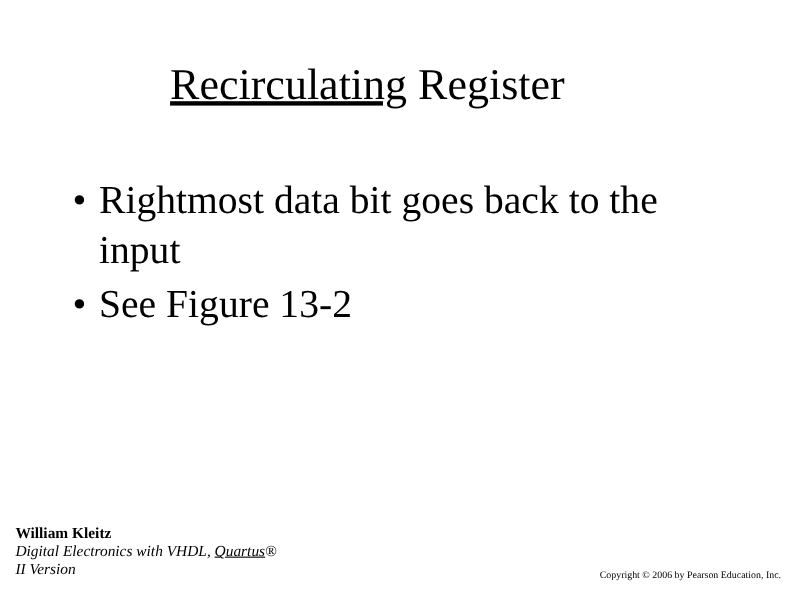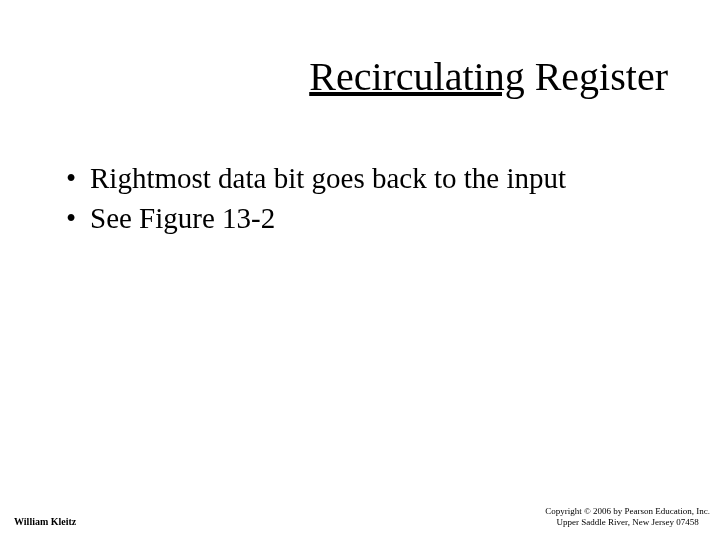--- a/index.html
+++ b/index.html
@@ -17,33 +17,33 @@
     width: 720px;
     height: 540px;
     position: relative;
     box-sizing: border-box;
   }
   .title {
     position: absolute;
     top: 55px;
     left: 0;
     width: 668px;
-    text-align: right;
+    text-align: center;
     font-size: 40px;
     line-height: 1.1;
   }
   .title .underlined {
     text-decoration: underline;
   }
   .body-area {
     position: absolute;
     top: 160px;
     left: 66px;
     right: 60px;
-    font-size: 29px;
+    font-size: 36px;
     line-height: 1.25;
   }
   .body-area ul {
     margin: 0;
     padding: 0;
     list-style: none;
   }
   .body-area li {
     position: relative;
     padding-left: 24px;
@@ -52,21 +52,21 @@
   .body-area li::before {
     content: "•";
     position: absolute;
     left: 0;
     top: 0;
   }
   .footer-left {
     position: absolute;
     left: 14px;
     bottom: 12px;
-    font-size: 10px;
+    font-size: 14px;
     line-height: 1.2;
     max-width: 240px;
   }
   .footer-left .author {
     font-weight: bold;
   }
   .footer-left .book {
     font-style: italic;
   }
   .footer-left .book .underlined {
@@ -93,20 +93,22 @@
 
   <div class="body-area">
     <ul>
       <li><span data-bind="bullets.0">Rightmost data bit goes back to the input</span></li>
       <li><span data-bind="bullets.1">See Figure 13-2</span></li>
     </ul>
   </div>
 
   <div class="footer-left">
     <div class="author" data-bind="footer_left.author">William Kleitz</div>
+    <div class="book">
+      <span data-bind="footer_left.book_prefix">Digital Electronics with VHDL, </span><span class="underlined" data-bind="footer_left.book_underlined">Quartus</span><span data-bind="footer_left.book_suffix">® II Version</span>
+    </div>
   </div>
 
   <div class="footer-right">
     <div data-bind="footer_right.line1">Copyright © 2006 by Pearson Education, Inc.</div>
-    <div data-bind="footer_right.line2">Upper Saddle River, New Jersey 07458</div>
   </div>
 
 </div>
 
 </body></html>

